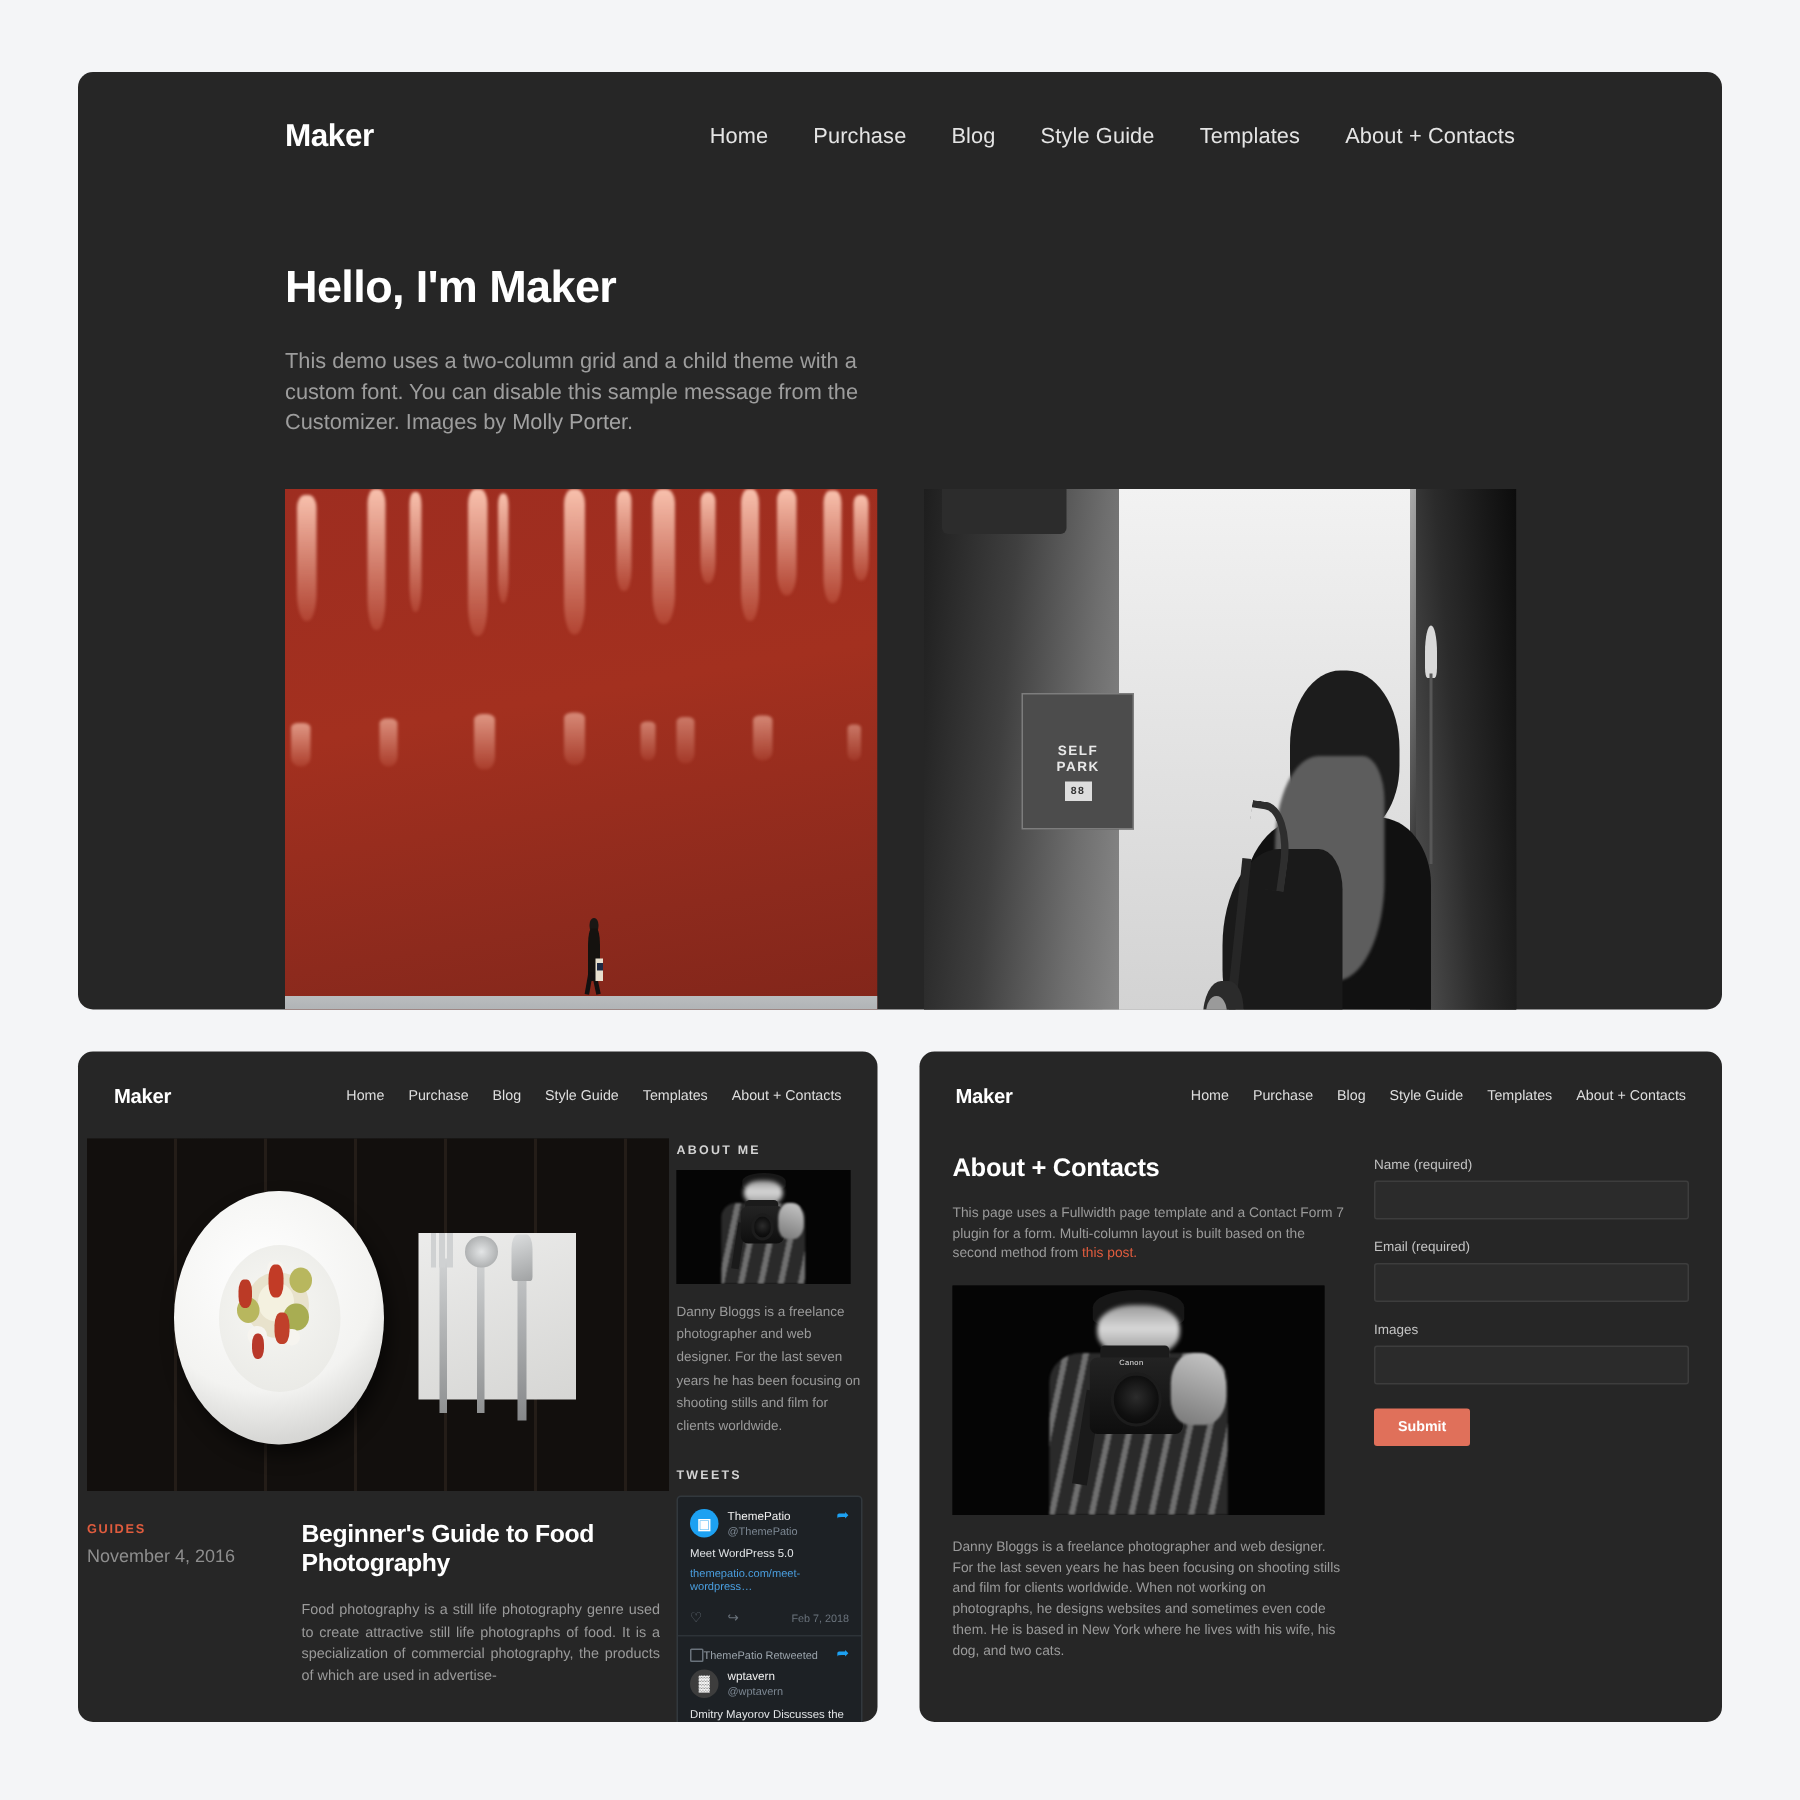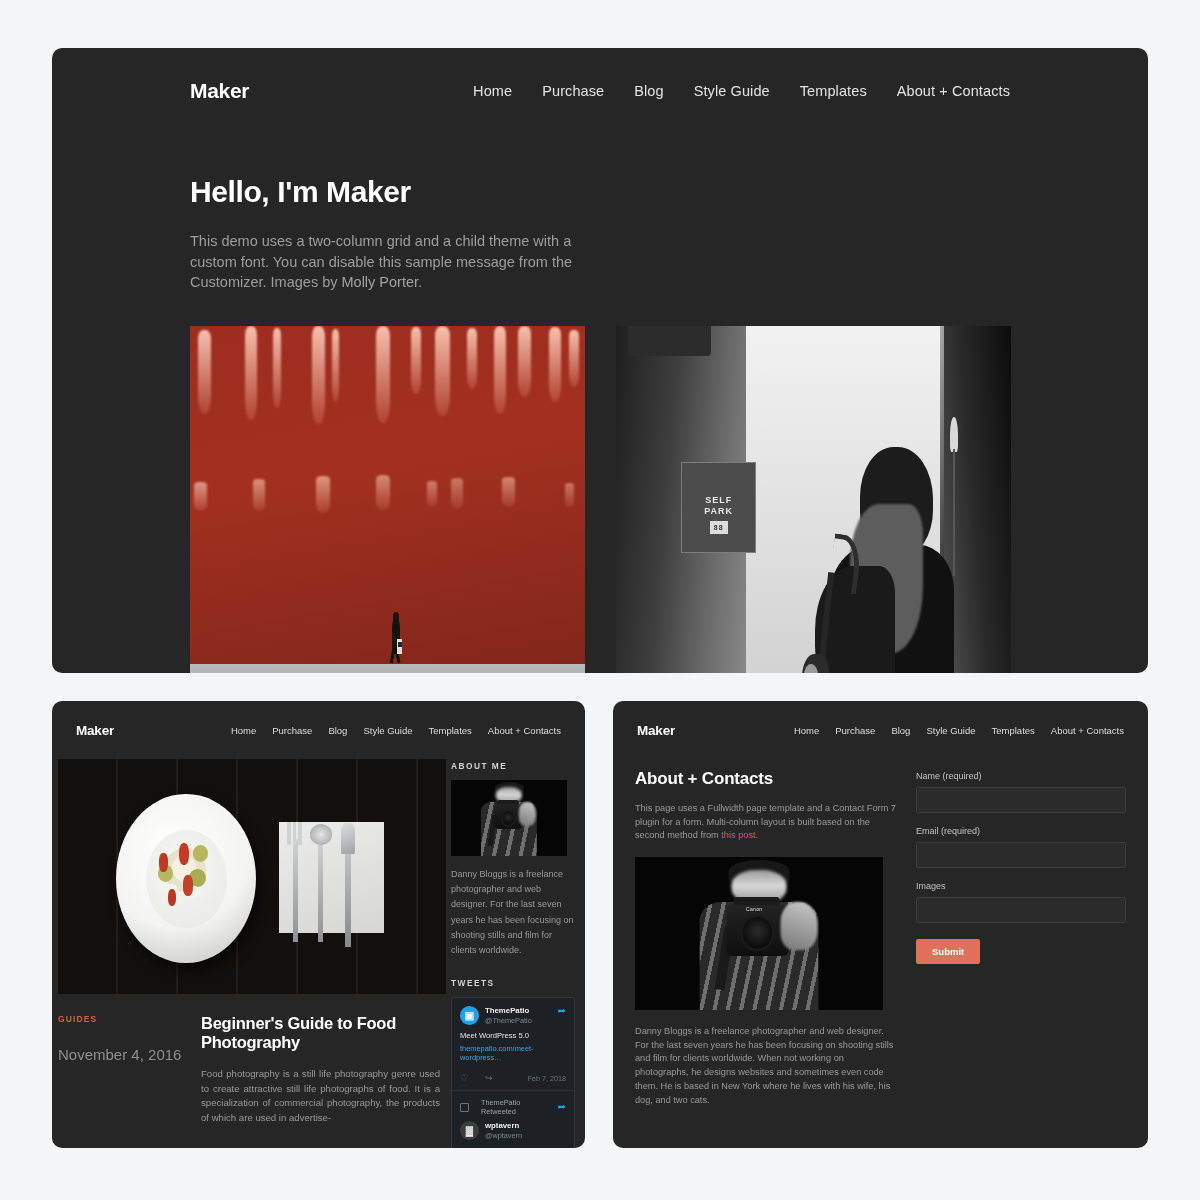--- a/index.html
+++ b/index.html
@@ -155,22 +155,22 @@
 
   .post-cat {
     color: #e05c3e;
     font-size: 8.5px;
     font-weight: bold;
     letter-spacing: 1.1px;
   }
 
   .post-date {
     color: #8e8e8e;
-    font-size: 15px;
-    margin-top: 22px;
+    font-size: 12px;
+    margin-top: 6px;
   }
 
   .post-body { flex: 1; }
 
   .post-title {
     color: #ffffff;
     font-size: 16.5px;
     font-weight: bold;
     line-height: 19px;
     letter-spacing: -0.25px;
@@ -225,38 +225,38 @@
     width: 19px; height: 19px;
     border-radius: 50%;
     background: #1da1f2;
     flex: none;
     display: flex; align-items: center; justify-content: center;
     color: #fff; font-size: 10px; font-weight: bold;
   }
   .tw-avatar.dark { background: #3d3d3d; }
 
   .tw-names { flex: 1; min-width: 0; }
-  .tw-name { color: #f0f0f0; font-size: 7.8px; font-weight: bold; }
+  .tw-name { color: #f0f0f0; font-size: 7.8px; font-weight: normal; }
   .tw-handle { color: #7c8792; font-size: 7.3px; margin-top: 1px; }
   .tw-bird { color: #1da1f2; font-size: 10px; line-height: 1; }
 
   .tw-text { color: #e3e6e8; font-size: 7.6px; margin-top: 6px; line-height: 10px; }
   .tw-link { color: #4a9fe0; font-size: 7.4px; margin-top: 3px; }
 
   .tw-actions {
     display: flex; align-items: center; gap: 17px;
     margin-top: 11px;
     color: #6a737c; font-size: 9px;
   }
   .tw-date { margin-left: auto; color: #6a737c; font-size: 7.2px; }
 
   .tw-divider { height: 1px; background: #2d3338; margin: 7px -8px; }
 
   .tw-retweet {
-    display: flex; align-items: center; gap: 12px;
+    display: flex; align-items: center; gap: 0;
     color: #9aa3ab; font-size: 7.3px;
   }
   .tw-rt-icon {
     width: 9px; height: 9px; border: 1px solid #6a737c;
     border-radius: 1px; flex: none;
   }
 
   
   .right-body { display: flex; gap: 19px; padding: 0 22px; }
 

